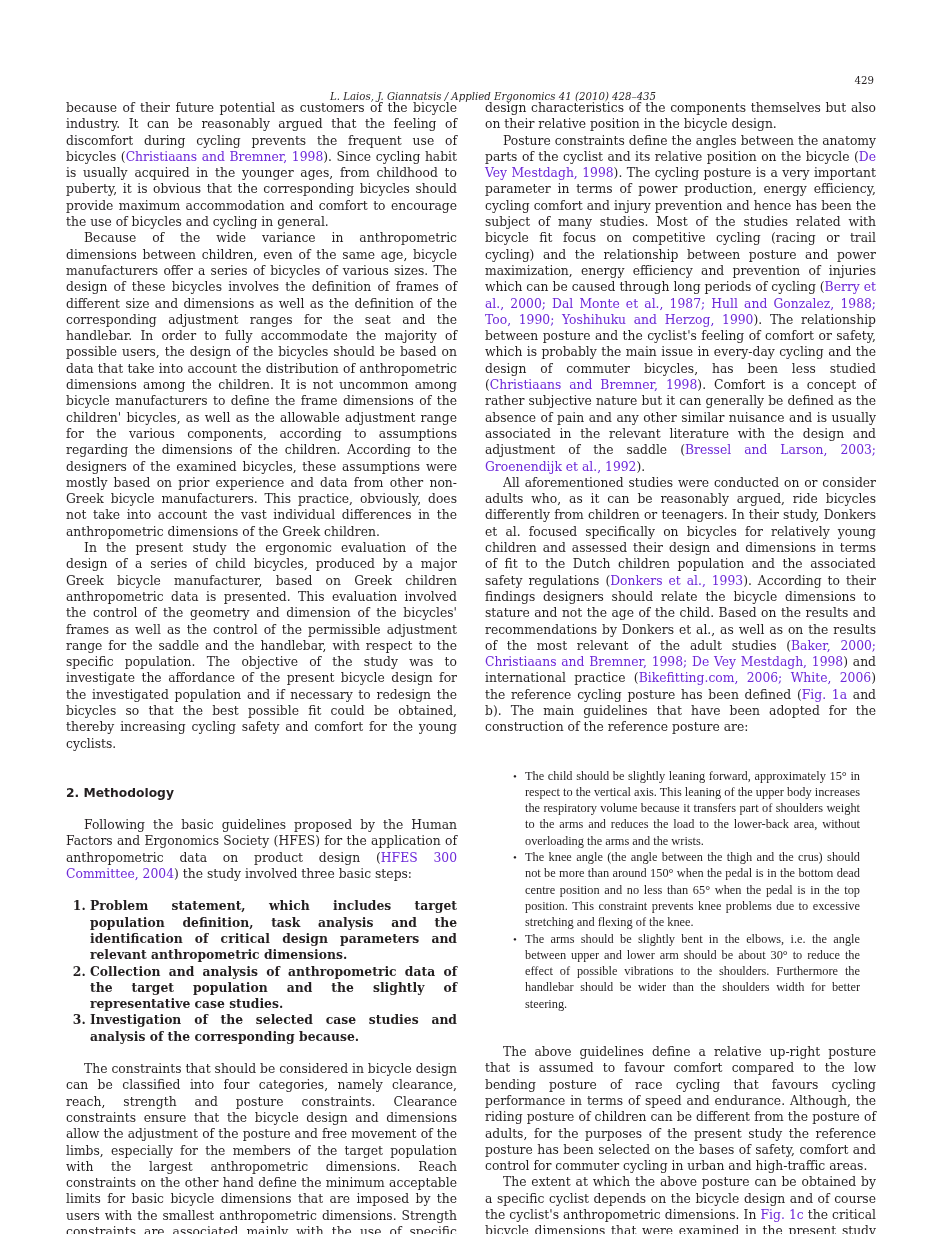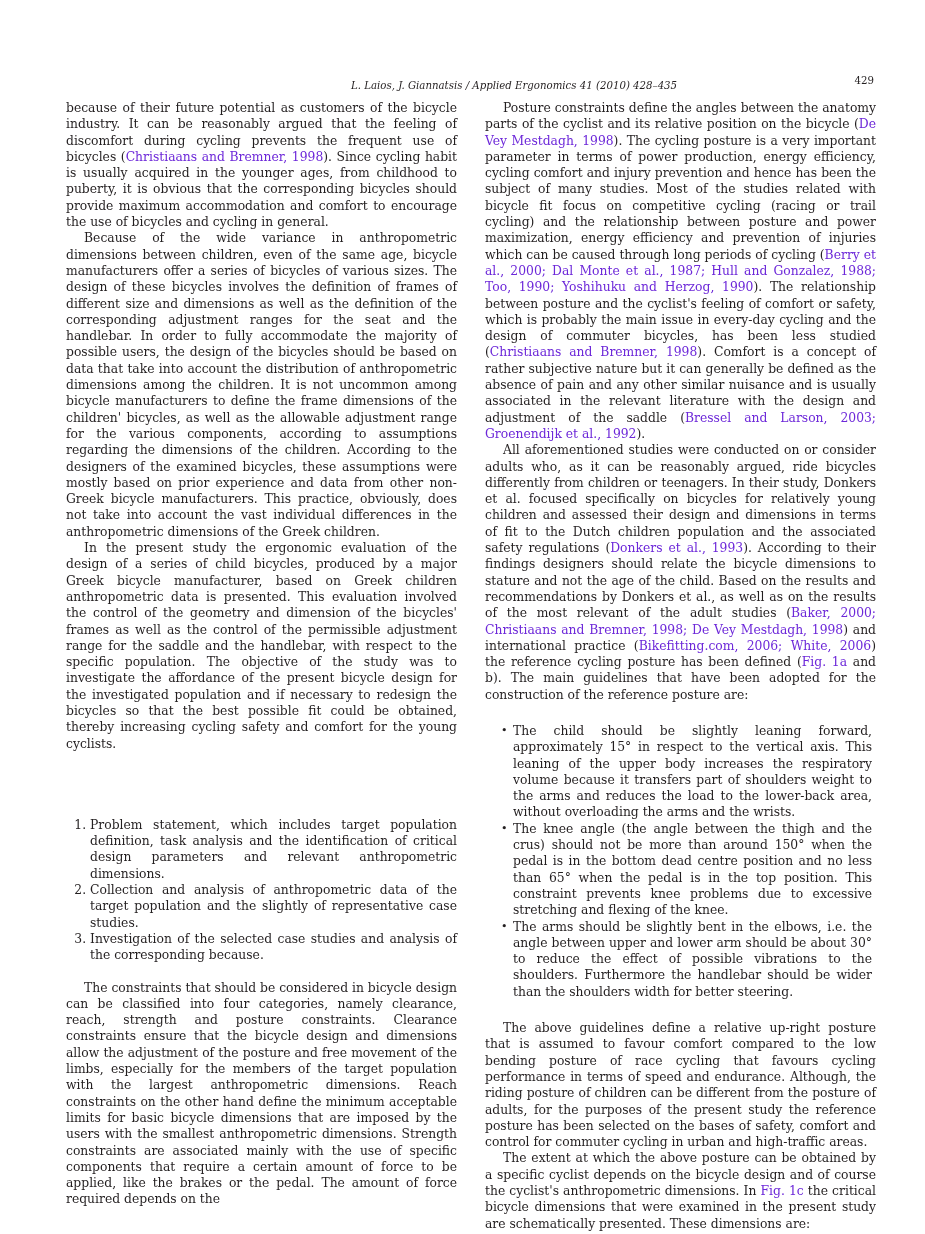--- a/index.html
+++ b/index.html
@@ -1,63 +1,66 @@
 <!DOCTYPE html>
 <html><head>
 <meta charset="utf-8">
 <style>
   html, body { margin: 0; padding: 0; background: #ffffff; }
   body { width: 925px; height: 1234px; position: relative; overflow: hidden;
          font-family: "DejaVu Serif", "Liberation Serif", serif; color: #231f20; }
   .running-head { position: absolute; top: 75px; left: 66px; width: 810px; height: 16px;
          font-size: 10.2px; font-style: italic; }
-  .running-head .title { position: absolute; left: 264px; top: 5px; white-space: nowrap; margin-left: 21px; }
+  .running-head .title { position: absolute; left: 264px; top: 16px; white-space: nowrap; }
   .running-head .pageno { position: absolute; right: 2px; top: 0; font-style: normal; }
   .col { position: absolute; top: 100px; width: 391px; font-size: 12.35px; line-height: 16.3px;
          text-align: justify; hyphens: manual; }
   .col.left { left: 66px; }
   .col.right { left: 485px; }
   p { margin: 0; }
   p.indent { text-indent: 18px; }
   .cite { color: #6d28d9; }
   h2.section { font-family: "DejaVu Sans", "Liberation Sans", sans-serif; font-weight: bold;
          font-size: 12.3px; margin: 0; line-height: 16.3px; }
   ol.steps { margin: 0; padding: 0 0 0 24px; }
-  ol.steps li { padding-left: 0; }
-  ul.guide { margin: 4px; padding: 0 0 0 24px; list-style: none; }
+  ol.steps li { padding-left: 0; font-weight: bold; }
+  ul.guide { margin: 16px; padding: 0 0 0 24px; list-style: none; font-family: Liberation Serif, serif; }
   ul.guide li { position: relative; }
   ul.guide li::before { content: "\2022"; position: absolute; left: -12px; top: 0; font-size: 11px; }
   .gap-s { height: 16px; }
   .gap-m { height: 33px; }
 </style>
 </head>
 <body>
 
 <div class="running-head">
   <span class="title">L. Laios, J. Giannatsis / Applied Ergonomics 41 (2010) 428–435</span>
   <span class="pageno">429</span>
 </div>
 
 <div class="col left">
   <p><span>because of their future potential as customers of the bicycle industry. It can be reasonably argued that the feeling of discomfort during cycling prevents the frequent use of bicycles (</span><a class="cite">Christiaans and Bremner, 1998</a><span>). Since cycling habit is usually acquired in the younger ages, from childhood to puberty, it is obvious that the corresponding bicycles should provide maximum accommodation and comfort to encourage the use of bicycles and cycling in general.</span></p>
   <p class="indent">Because of the wide variance in anthropometric dimensions between children, even of the same age, bicycle manufacturers offer a series of bicycles of various sizes. The design of these bicycles involves the definition of frames of different size and dimensions as well as the definition of the corresponding adjustment ranges for the seat and the handlebar. In order to fully accommodate the majority of possible users, the design of the bicycles should be based on data that take into account the distribution of anthropo­metric dimensions among the children. It is not uncommon among bicycle manufacturers to define the frame dimensions of the chil­dren' bicycles, as well as the allowable adjustment range for the various components, according to assumptions regarding the dimensions of the children. According to the designers of the examined bicycles, these assumptions were mostly based on prior experience and data from other non-Greek bicycle manufacturers. This practice, obviously, does not take into account the vast indi­vidual differences in the anthropometric dimensions of the Greek children.</p>
   <p class="indent">In the present study the ergonomic evaluation of the design of a series of child bicycles, produced by a major Greek bicycle manufacturer, based on Greek children anthropometric data is presented. This evaluation involved the control of the geometry and dimension of the bicycles' frames as well as the control of the permissible adjustment range for the saddle and the handlebar, with respect to the specific population. The objective of the study was to investigate the affordance of the present bicycle design for the investigated population and if necessary to redesign the bicy­cles so that the best possible fit could be obtained, thereby increasing cycling safety and comfort for the young cyclists.</p>
   <div class="gap-m"></div>
+  <h2 class="section">2.  Methodology</h2>
   <div class="gap-s"></div>
+  <p class="indent"><span>Following the basic guidelines proposed by the Human Factors and Ergonomics Society (HFES) for the application of anthropo­metric data on product design (</span><a class="cite">HFES 300 Committee, 2004</a><span>) the study involved three basic steps:</span></p>
   <div class="gap-s"></div>
   <ol class="steps">
     <li>Problem statement, which includes target population defini­tion, task analysis and the identification of critical design parameters and relevant anthropometric dimensions.</li>
     <li>Collection and analysis of anthropometric data of the target population and the slightly of representative case studies.</li>
     <li>Investigation of the selected case studies and analysis of the corresponding because.</li>
   </ol>
   <div class="gap-s"></div>
   <p class="indent">The constraints that should be considered in bicycle design can be classified into four categories, namely clearance, reach, strength and posture constraints. Clearance constraints ensure that the bicycle design and dimensions allow the adjustment of the posture and free movement of the limbs, especially for the members of the target population with the largest anthropometric dimensions. Reach constraints on the other hand define the minimum accept­able limits for basic bicycle dimensions that are imposed by the users with the smallest anthropometric dimensions. Strength constraints are associated mainly with the use of specific compo­nents that require a certain amount of force to be applied, like the brakes or the pedal. The amount of force required depends on the</p>
 </div>
 
 <div class="col right">
+  <p>design characteristics of the components themselves but also on their relative position in the bicycle design.</p>
   <p class="indent"><span>Posture constraints define the angles between the anatomy parts of the cyclist and its relative position on the bicycle (</span><a class="cite">De Vey Mestdagh, 1998</a><span>). The cycling posture is a very important parameter in terms of power production, energy efficiency, cycling comfort and injury prevention and hence has been the subject of many studies. Most of the studies related with bicycle fit focus on competitive cycling (racing or trail cycling) and the relationship between posture and power maximization, energy efficiency and prevention of injuries which can be caused through long periods of cycling (</span><a class="cite">Berry et al., 2000; Dal Monte et al., 1987; Hull and Gonzalez, 1988; Too, 1990; Yoshihuku and Herzog, 1990</a><span>). The relationship between posture and the cyclist's feeling of comfort or safety, which is probably the main issue in every-day cycling and the design of commuter bicycles, has been less studied (</span><a class="cite">Christiaans and Bremner, 1998</a><span>). Comfort is a concept of rather subjective nature but it can generally be defined as the absence of pain and any other similar nuisance and is usually associated in the relevant literature with the design and adjustment of the saddle (</span><a class="cite">Bressel and Larson, 2003; Groenendijk et al., 1992</a><span>).</span></p>
   <p class="indent"><span>All aforementioned studies were conducted on or consider adults who, as it can be reasonably argued, ride bicycles differently from children or teenagers. In their study, Donkers et al. focused specifically on bicycles for relatively young children and assessed their design and dimensions in terms of fit to the Dutch children population and the associated safety regulations (</span><a class="cite">Donkers et al., 1993</a><span>). According to their findings designers should relate the bicycle dimensions to stature and not the age of the child. Based on the results and recommendations by Donkers et al., as well as on the results of the most relevant of the adult studies (</span><a class="cite">Baker, 2000; Christiaans and Bremner, 1998; De Vey Mestdagh, 1998</a><span>) and international practice (</span><a class="cite">Bikefitting.com, 2006; White, 2006</a><span>) the reference cycling posture has been defined (</span><a class="cite">Fig. 1a</a><span> and b). The main guidelines that have been adopted for the construction of the reference posture are:</span></p>
   <div class="gap-s"></div>
   <ul class="guide">
     <li>The child should be slightly leaning forward, approximately 15° in respect to the vertical axis. This leaning of the upper body increases the respiratory volume because it transfers part of shoulders weight to the arms and reduces the load to the lower-back area, without overloading the arms and the wrists.</li>
     <li>The knee angle (the angle between the thigh and the crus) should not be more than around 150° when the pedal is in the bottom dead centre position and no less than 65° when the pedal is in the top position. This constraint prevents knee problems due to excessive stretching and flexing of the knee.</li>
     <li>The arms should be slightly bent in the elbows, i.e. the angle between upper and lower arm should be about 30° to reduce the effect of possible vibrations to the shoulders. Furthermore the handlebar should be wider than the shoulders width for better steering.</li>
   </ul>
   <div class="gap-s"></div>
   <p class="indent">The above guidelines define a relative up-right posture that is assumed to favour comfort compared to the low bending posture of race cycling that favours cycling performance in terms of speed and endurance. Although, the riding posture of children can be different from the posture of adults, for the purposes of the present study the reference posture has been selected on the bases of safety, comfort and control for commuter cycling in urban and high-traffic areas.</p>

